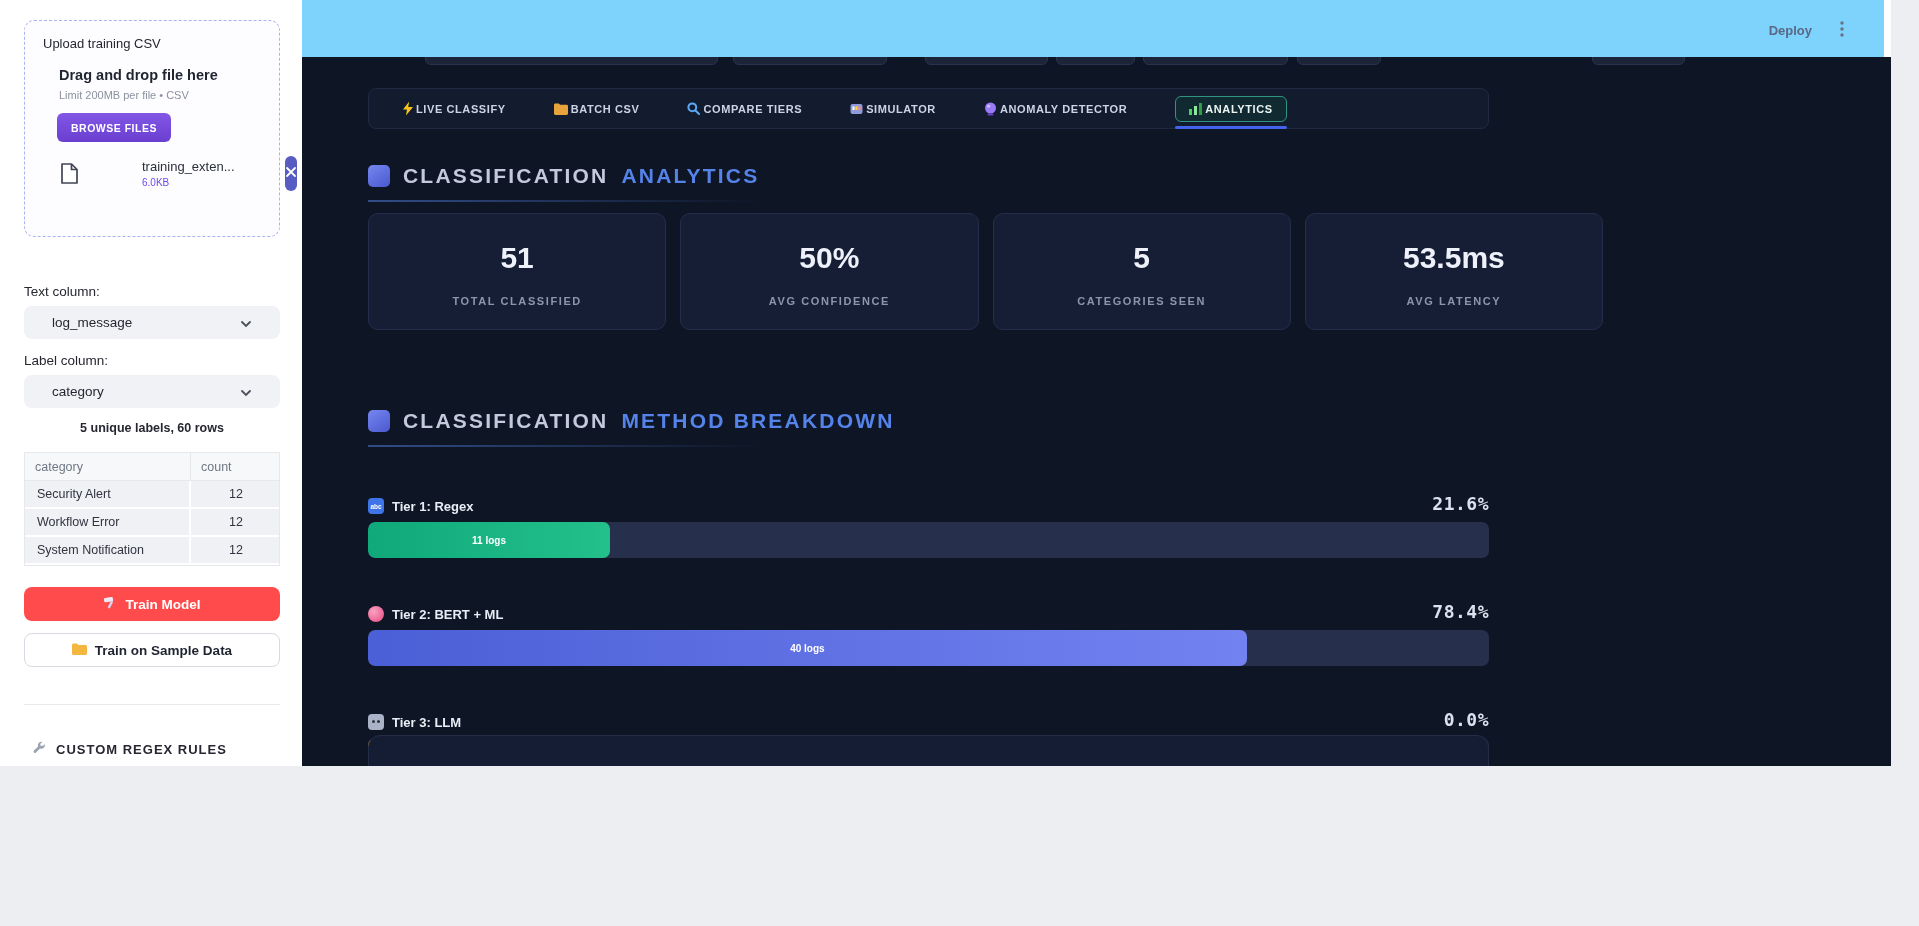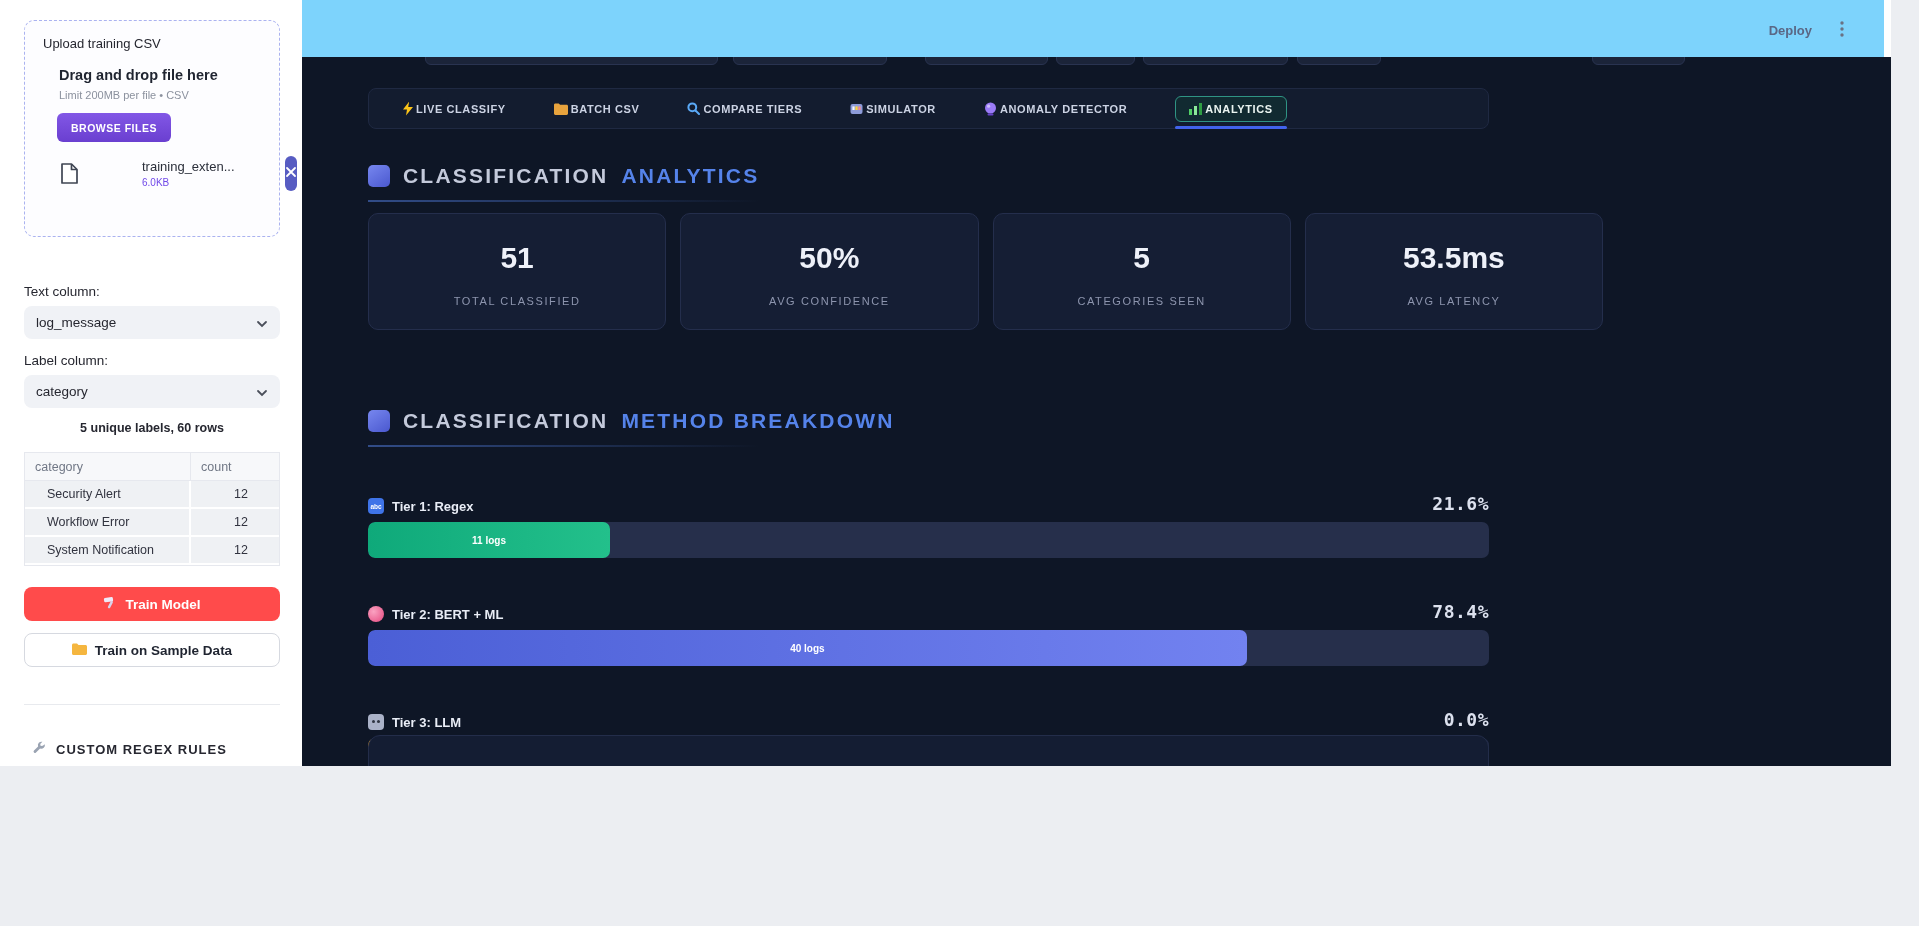--- a/index.html
+++ b/index.html
@@ -20,35 +20,35 @@
   .file-row { display:flex; align-items:center; margin:14px 0 0 36px;gap:48px; }
   .doc-icon { flex:0 0 auto; display:inline-flex; }
   .file-meta { margin-left:16px; width:96px; }
   .file-name { font-size:13px; color:#2b2f3a; white-space:nowrap; overflow:hidden; }
   .file-size { font-size:10px; color:#7048e8; margin-top:3px; }
   .file-remove { margin-left:2px; width:54px; height:35px; border:none; border-radius:9px;
     background:#575cc2; cursor:pointer; display:flex; align-items:center; justify-content:center; }
 
   .f-label { position:absolute; left:24px; font-size:13.5px; color:#262730; }
   .select { position:absolute; left:24px; width:256px; height:33px; background:#f0f2f6; border-radius:8px;
-    display:flex; align-items:center; justify-content:space-between; padding:0 12px; cursor:pointer; }
+    display:flex; align-items:center; justify-content:space-between; padding:0 28px; cursor:pointer; }
   .select .sel-val { font-size:13.5px; color:#262730; }
   .lbl-text { top:284px; } .sel-text { top:306px; }
   .lbl-label { top:353px; } .sel-label { top:375px; }
 
   .summary { position:absolute; left:24px; top:421px; width:256px; text-align:center;
     font-size:12.5px; font-weight:700; color:#262730; }
 
   .side-table { position:absolute; left:24px; top:452px; width:256px; border-collapse:separate;
     border-spacing:0; font-size:12.5px; border:1px solid #e6e8ee; }
   .side-table th { height:28px; background:#f7f8fa; color:#707785; font-weight:400; text-align:left;
     padding-left:10px; border-bottom:1px solid #e6e8ee; }
   .side-table th:first-child { border-right:1px solid #e6e8ee; }
   .side-table td { height:28px; background:#eff1f4; border-bottom:2px solid #ffffff;
-    padding-left:22px; color:#31333f; }
+    padding-left:12px; color:#31333f; }
   .side-table td:first-child { border-right:2px solid #ffffff; }
   .side-table .count { width:88px; }
   .side-table td.count { text-align:center; padding-right:10px; }
 
   .train-btn { position:absolute; left:24px; top:587px; width:256px; height:34px; border:none;
     border-radius:8px; background:#ff4b4b; color:#fff; font-weight:700; font-size:13.5px; font-family:inherit;
     display:flex; align-items:center; justify-content:center; gap:8px; cursor:pointer; }
   .sample-btn { position:absolute; left:24px; top:633px; width:256px; height:34px;
     border:1px solid #d6d9e0; border-radius:8px; background:#fff; color:#1f2430; font-weight:700;
     font-size:13.5px; font-family:inherit; display:flex; align-items:center; justify-content:center;
@@ -85,21 +85,21 @@
   .h-prefix { color:#c4cadb; } .h-accent { color:#5583ea; }
   .head1 { top:107px; } .head2 { top:352px; }
   .head-line { position:absolute; left:66px; width:392px; height:2px;
     background:linear-gradient(90deg,rgba(85,131,234,.5),rgba(85,131,234,0)); }
   .line1 { top:143px; } .line2 { top:388px; }
 
   .metrics { position:absolute; left:66px; top:156px; width:1235px; display:grid;
     grid-template-columns:repeat(4,1fr); gap:14px; }
   .mcard { height:117px; background:#151e34; border:1px solid #242e4c; border-radius:10px; text-align:center; }
   .mval { margin-top:27px; font-size:30px; font-weight:700; color:#eef1f9; }
-  .mlabel { margin-top:20px; font-size:11px; font-weight:400; letter-spacing:1.6px; color:#8d95ae; }
+  .mlabel { margin-top:20px; font-size:11px; font-weight:700; letter-spacing:1.6px; color:#8d95ae; }
 
   .breakdown { position:absolute; left:66px; top:408px; width:1121px; }
   .brow { margin-bottom:15px; }
   .brow-head { display:flex; justify-content:space-between; align-items:flex-end; margin-bottom:8px; }
   .brow-name { display:flex; align-items:center; gap:8px; font-size:13px; font-weight:700; color:#e9edf6;margin-top:33px; }
   .brow-pct { font-family:"DejaVu Sans Mono", monospace; font-size:18px; font-weight:700;
     letter-spacing:.5px; color:#dce1ee; }
   .btrack { height:36px; background:#262f4b; border-radius:7px; position:relative; overflow:hidden; }
   .bfill { height:100%; border-radius:7px; min-width:23px; display:flex; align-items:center;
     justify-content:center; font-size:10px; font-weight:700; color:#fff; overflow:hidden; white-space:nowrap; }

